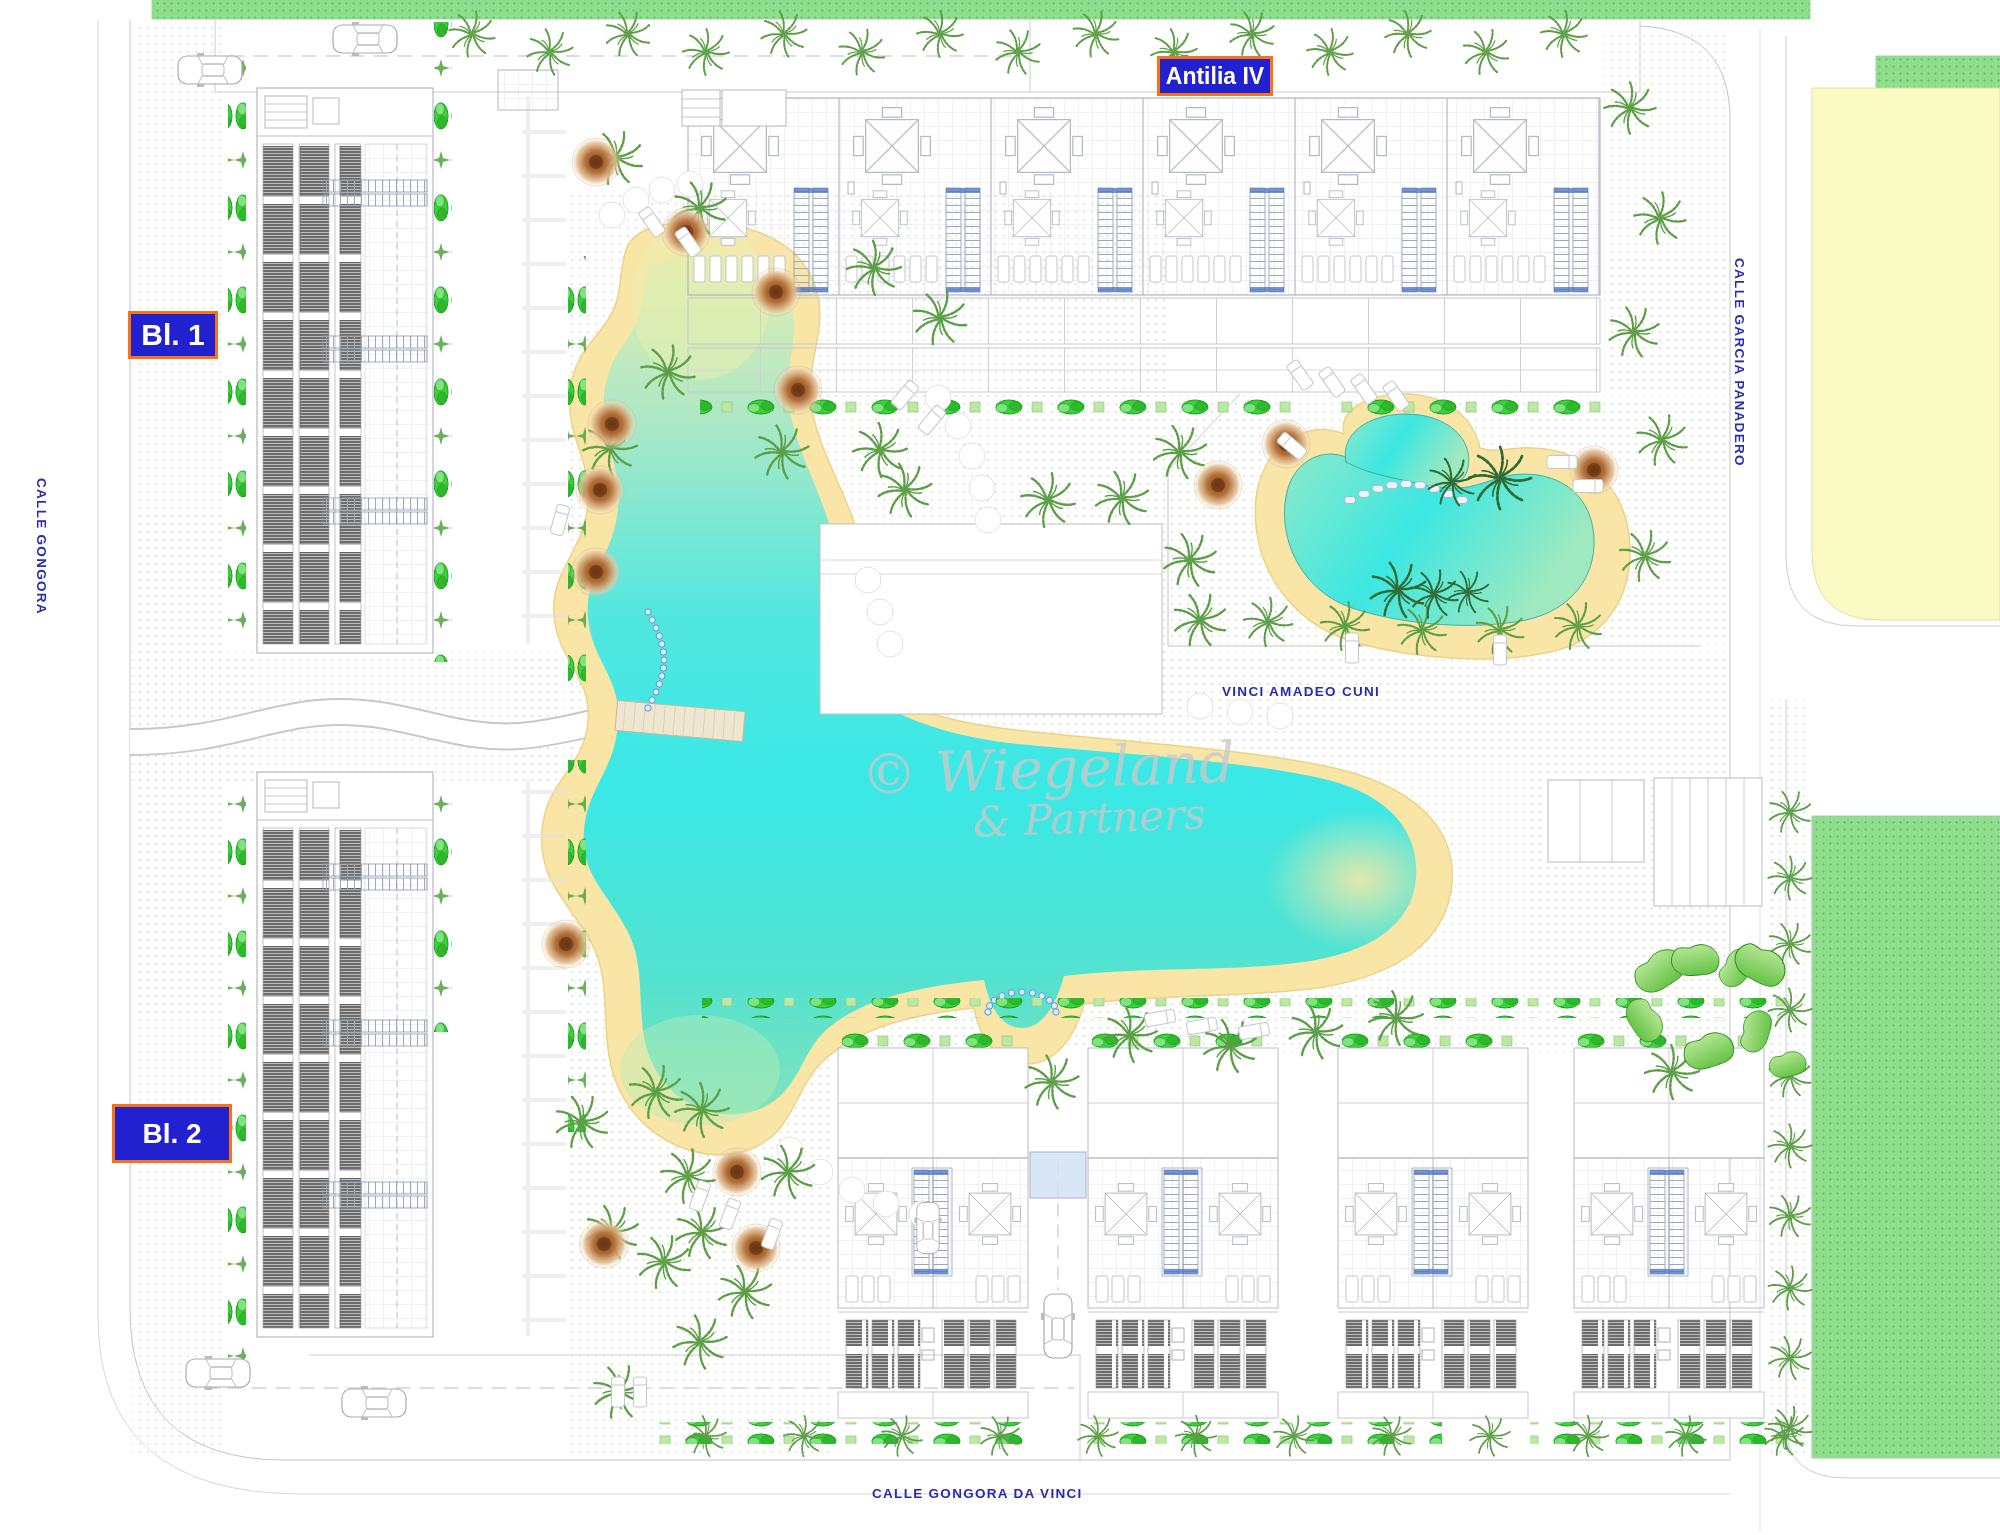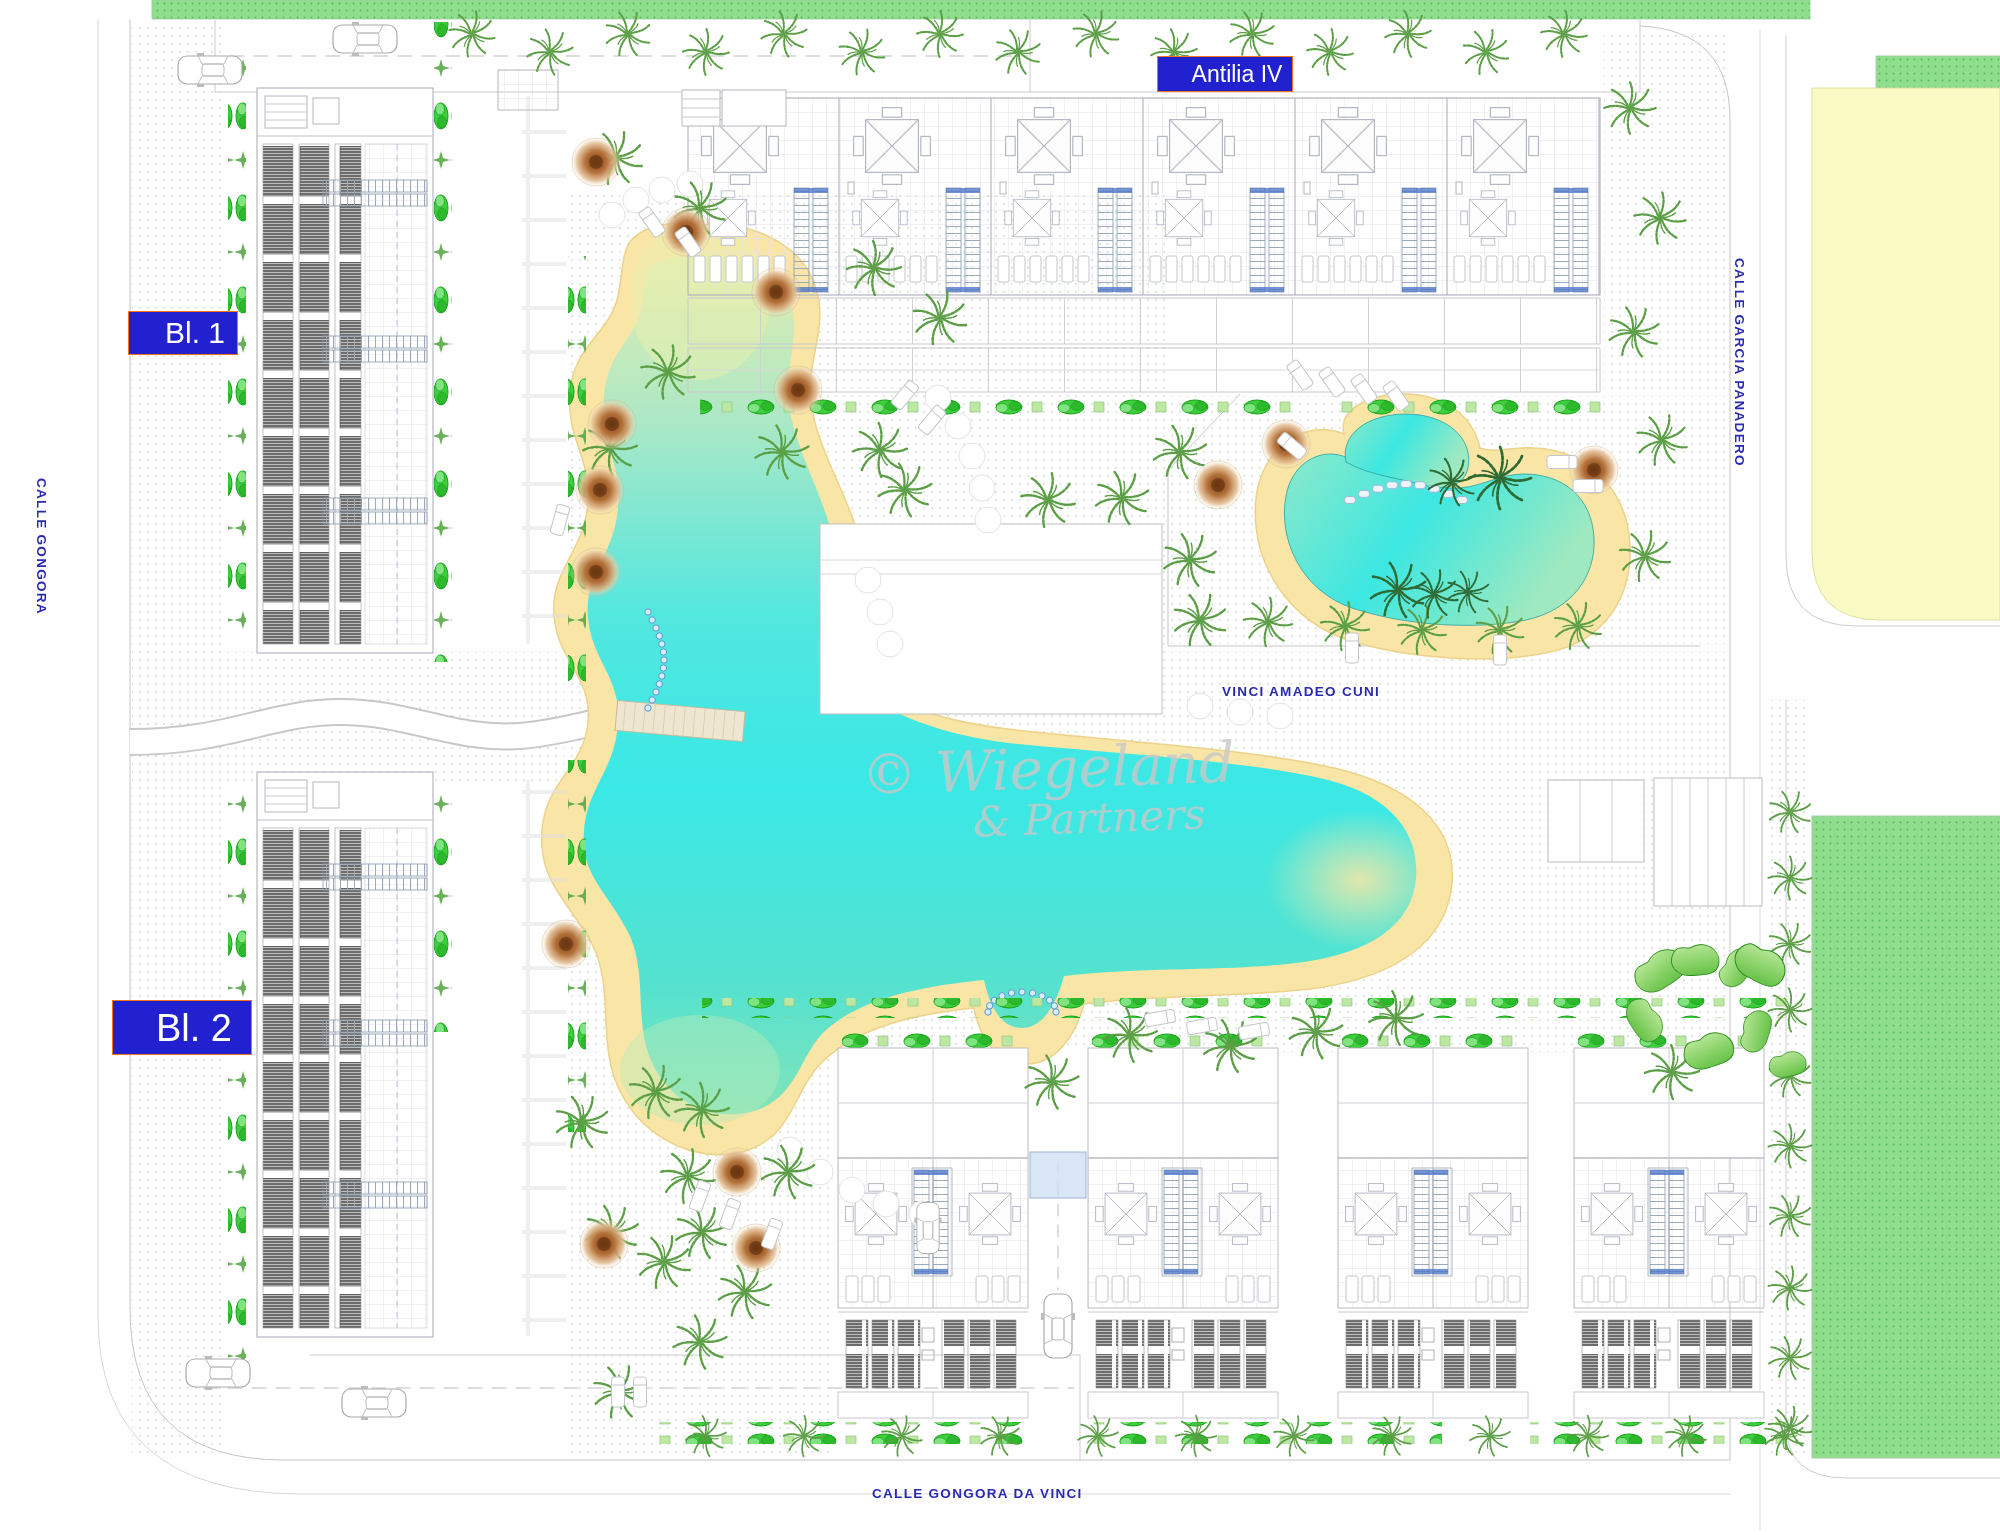--- a/index.html
+++ b/index.html
@@ -2,23 +2,23 @@
 <html><head>
 <meta charset="utf-8">
 <style>
 :root{
   --blue:#2121cf; --street:#2a2ab0; --line:#c8c8c8;
 }
 html,body{margin:0;padding:0;background:#fff;}
 #plan{position:relative;width:2000px;height:1535px;background:#ffffff;overflow:hidden;
       font-family:"Liberation Sans", sans-serif;}
 #art{position:absolute;left:0;top:0;}
-.tag{position:absolute;background:var(--blue);color:#fff;font-weight:normal;
+.tag{position:absolute;background:var(--blue);color:#fff;font-weight:bold;
      display:flex;align-items:center;justify-content:center;
-     border:1px solid #f97316;line-height:1;padding-left:24px;}
+     border:3px solid #f97316;line-height:1;}
 .st{position:absolute;color:var(--street);font-weight:bold;font-size:13.5px;
     letter-spacing:1.3px;white-space:nowrap;}
 .stv{writing-mode:vertical-rl;}
 #wm{position:absolute;left:862px;top:736px;color:#c9c9c9;opacity:.8;
     font-family:"DejaVu Serif", serif;font-style:italic;transform:rotate(-2deg);
     pointer-events:none;}
 #wm .l1{font-size:56px;}
 #wm .l2{font-size:42px;margin-left:110px;margin-top:-6px;}
 .lt{color:#5b9e46;} .dk{color:#2e6b34;}
 </style>
@@ -534,21 +534,21 @@
         <use href="#blob" transform="translate(1762,950) rotate(60) scale(1)"></use>
         <use href="#blob" transform="translate(1652,1010) rotate(90) scale(0.85)"></use>
         <use href="#blob" transform="translate(1700,1040) rotate(15) scale(0.95)"></use>
         <use href="#blob" transform="translate(1744,1032) rotate(-40) scale(0.8)"></use>
         <use href="#blob" transform="translate(1782,1056) rotate(20) scale(0.7)"></use>
       </g>
 </svg>
 
 <div class="tag" style="left:1157px;top:56px;width:110px;height:34px;font-size:23px;">Antilia IV</div>
 <div class="tag" style="left:128px;top:311px;width:84px;height:42px;font-size:30px;">Bl. 1</div>
-<div class="tag" style="left:112px;top:1000px;width:114px;height:53px;font-size:38px;">Bl. 2</div>
+<div class="tag" style="left:112px;top:1104px;width:114px;height:53px;font-size:28px;">Bl. 2</div>
 
 <div class="st stv" style="left:34px;top:478px;">CALLE GONGORA</div>
 <div class="st stv" style="left:1732px;top:258px;">CALLE GARCIA PANADERO</div>
 <div class="st" style="left:1222px;top:684px;">VINCI AMADEO CUNI</div>
 <div class="st" style="left:872px;top:1486px;">CALLE GONGORA DA VINCI</div>
 
 <div id="wm">
   <div class="l1">© Wiegeland</div>
   <div class="l2">&amp; Partners</div>
 </div>

